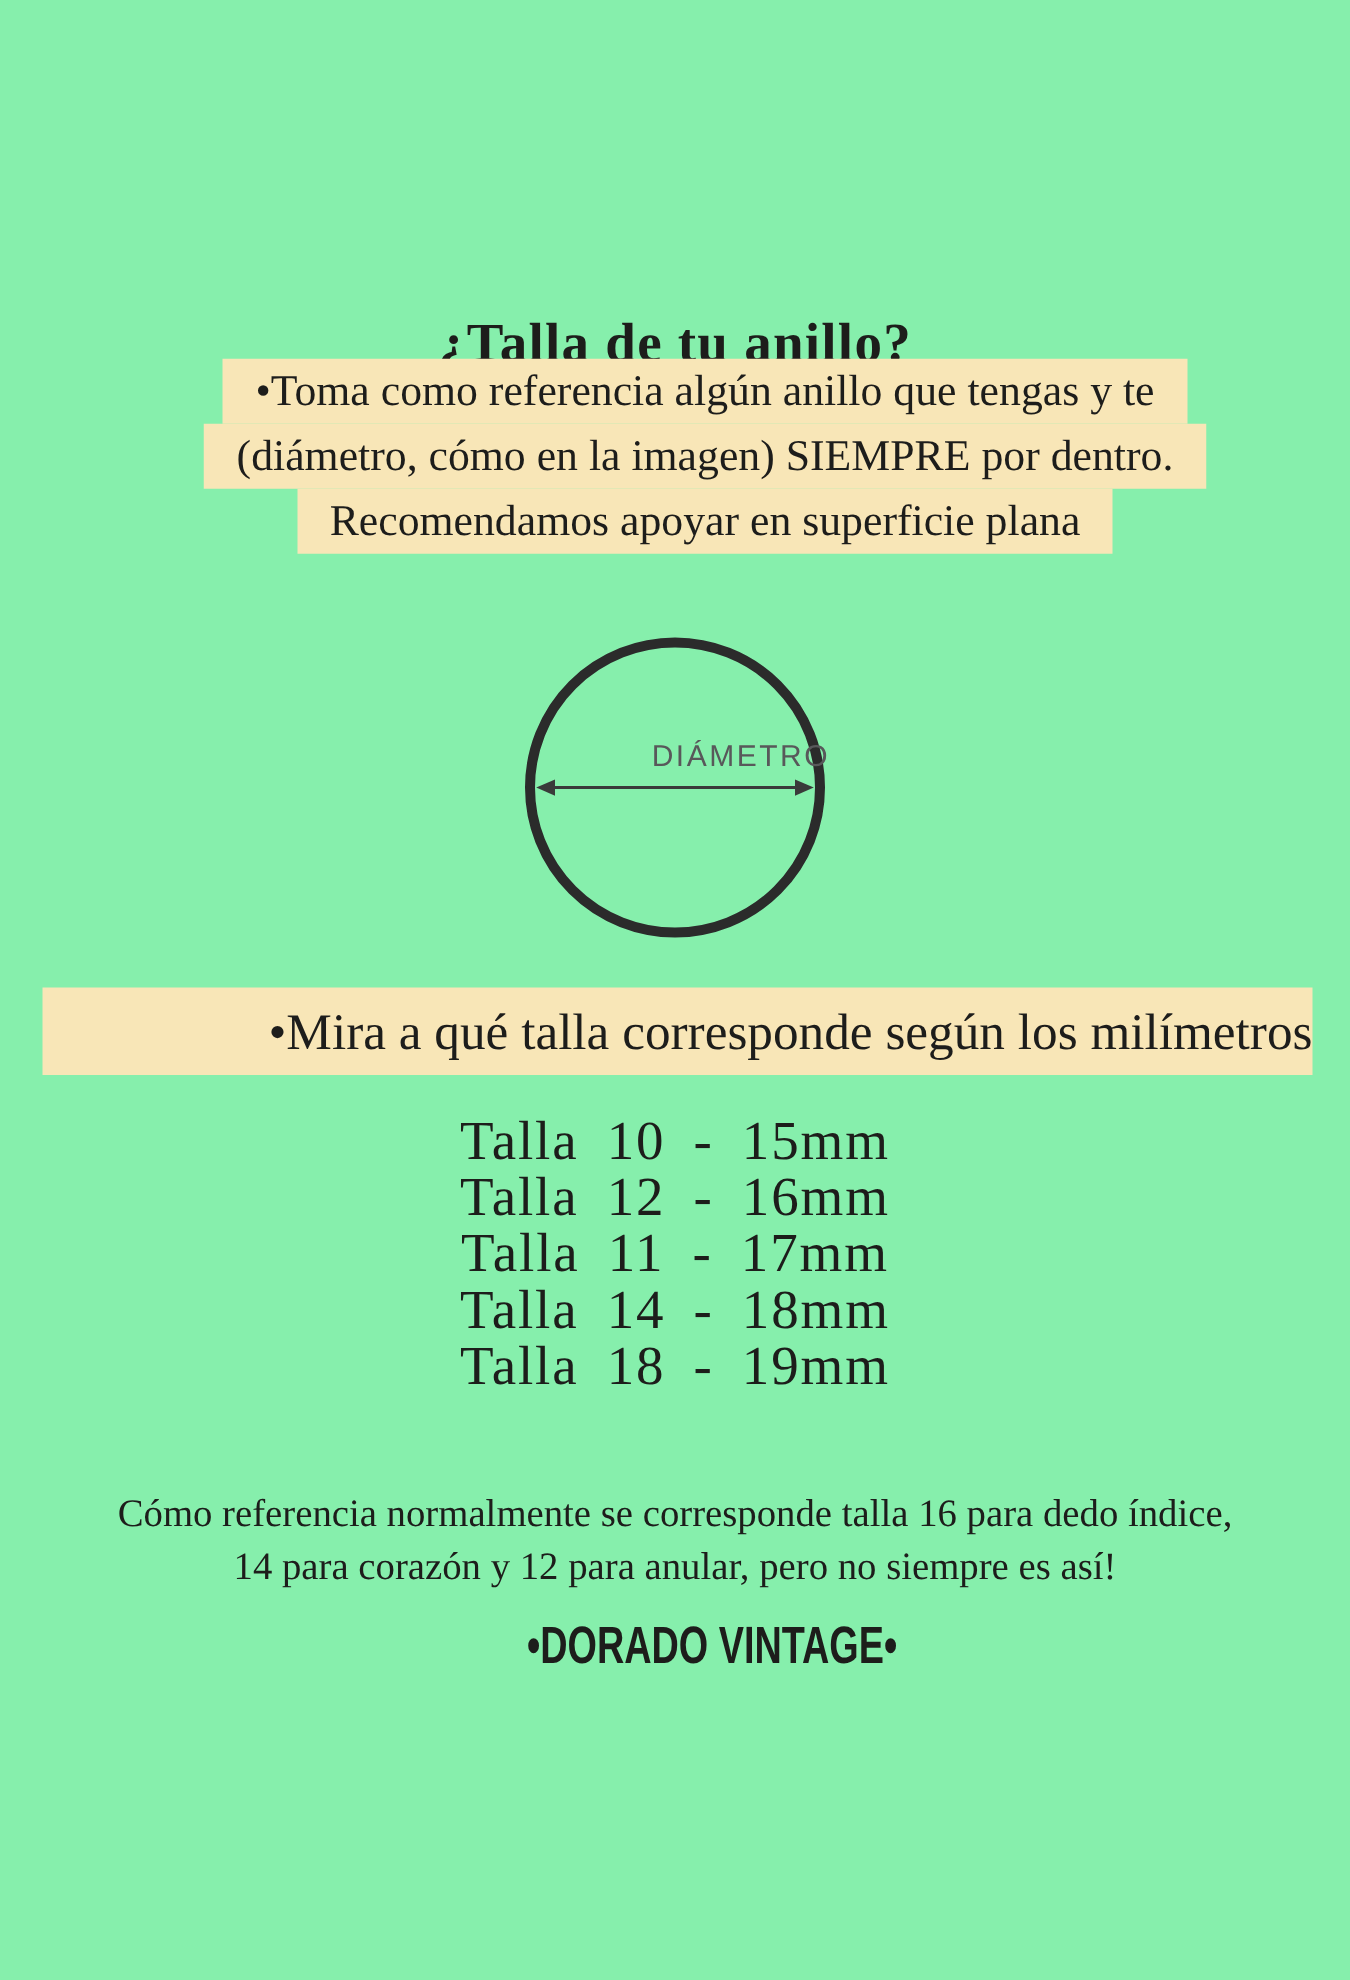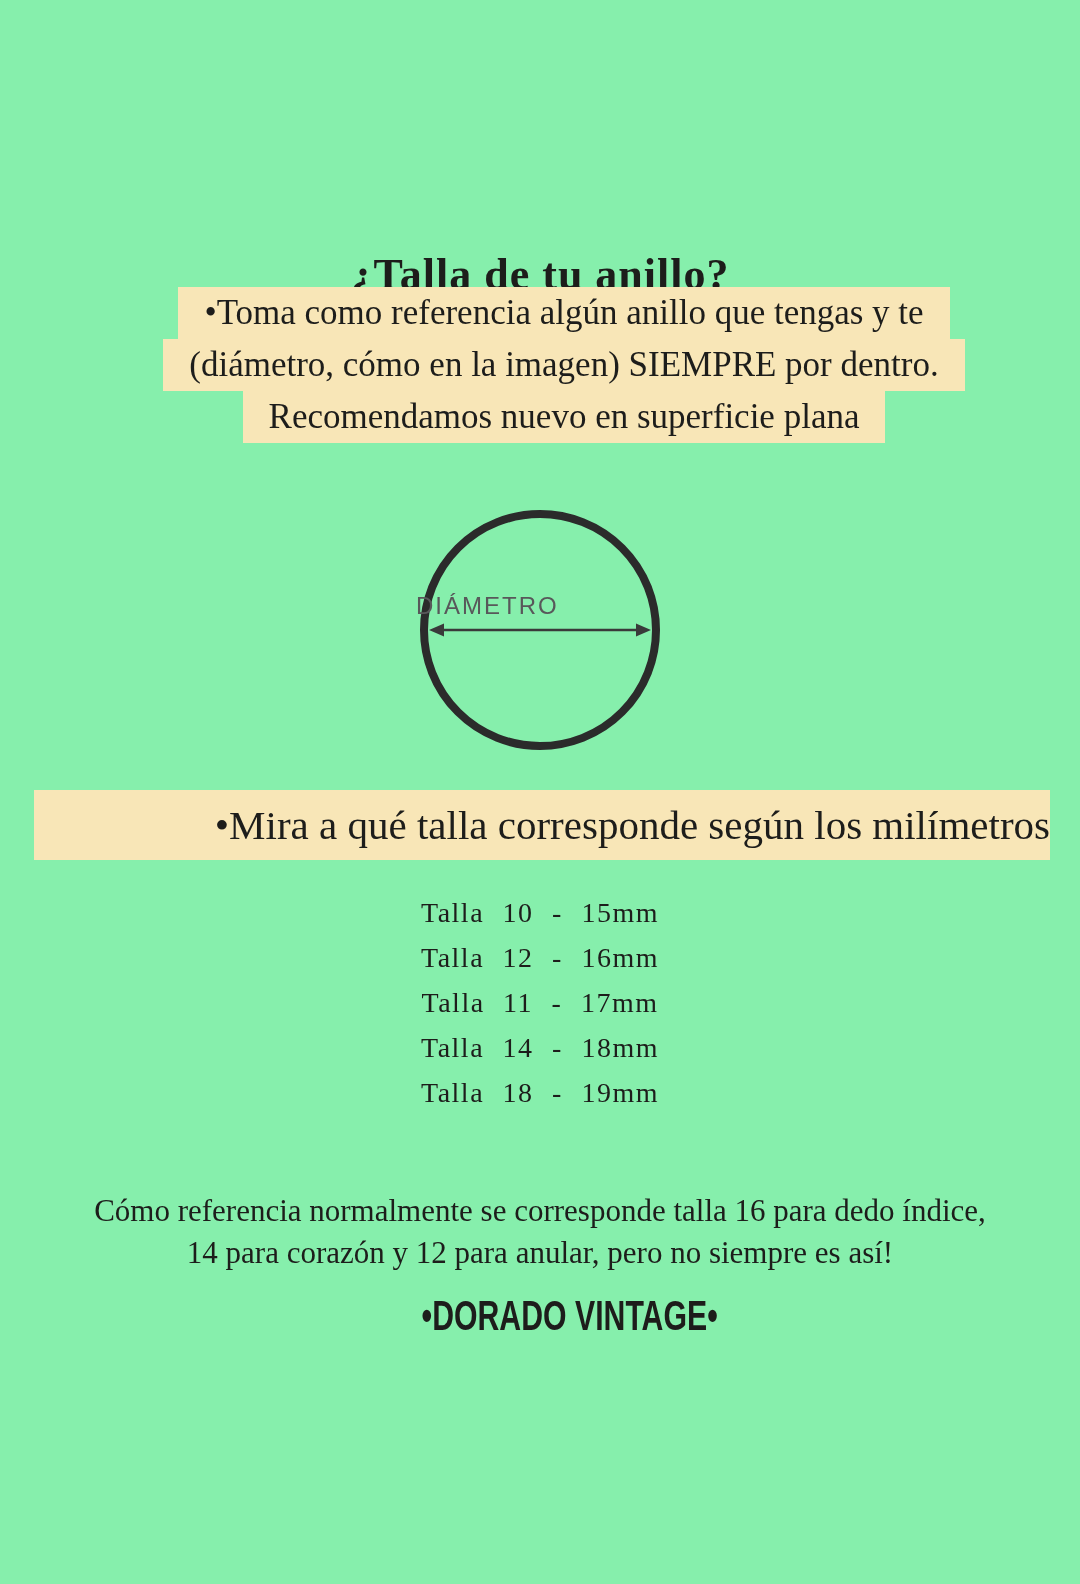--- a/index.html
+++ b/index.html
@@ -57,21 +57,21 @@
     transform: translateX(-50%);
     width: 248px;
     height: 248px;
   }
   .diagram svg { display: block; width: 248px; height: 248px; }
   .diam-label {
     position: absolute;
     top: 86px;
     left: 0;
     width: 100%;
-    text-align: left;
+    text-align: right;
     font-family: "Liberation Sans", sans-serif;
     font-size: 24px;
     letter-spacing: 2px;
     color: var(--gray, #58585a);
   }
 
   
   .mira {
     position: absolute;
     top: 790px;
@@ -85,21 +85,21 @@
     white-space: nowrap;
   }
 
   
   .sizes {
     position: absolute;
     top: 890px;
     left: 0;
     width: 100%;
     text-align: center;
-    font-size: 28px;
+    font-size: 44px;
     line-height: 45px;
     letter-spacing: 1.5px;
     word-spacing: 10px;
     list-style: none;
     margin: 0;
     padding: 0;
   }
 
   
   .footnote {
@@ -140,21 +140,21 @@
   <h1 class="title">¿Talla de tu anillo?</h1>
 
   <div class="para">
     <div class="hl-row">
       <span>•Toma como referencia algún anillo que tengas y te</span>
     </div>
     <div class="hl-row">
       <span>(diámetro, cómo en la imagen) SIEMPRE por dentro.</span>
     </div>
     <div class="hl-row">
-      <span>Recomendamos nuevo en superficie plana</span>
+      <span>Recomendamos apoyar en superficie plana</span>
     </div>
   </div>
 
   <div class="diagram">
     <svg viewBox="0 0 248 248" aria-hidden="true">
       <circle cx="124" cy="124" r="116" fill="none" stroke="#2b2b2b" stroke-width="8"></circle>
       <g stroke="#3a3a3a" fill="#3a3a3a">
         <line x1="22" y1="124" x2="226" y2="124" stroke-width="2.5"></line>
         <polygon points="13,124 28,117.5 28,130.5" stroke="none"></polygon>
         <polygon points="235,124 220,117.5 220,130.5" stroke="none"></polygon>

